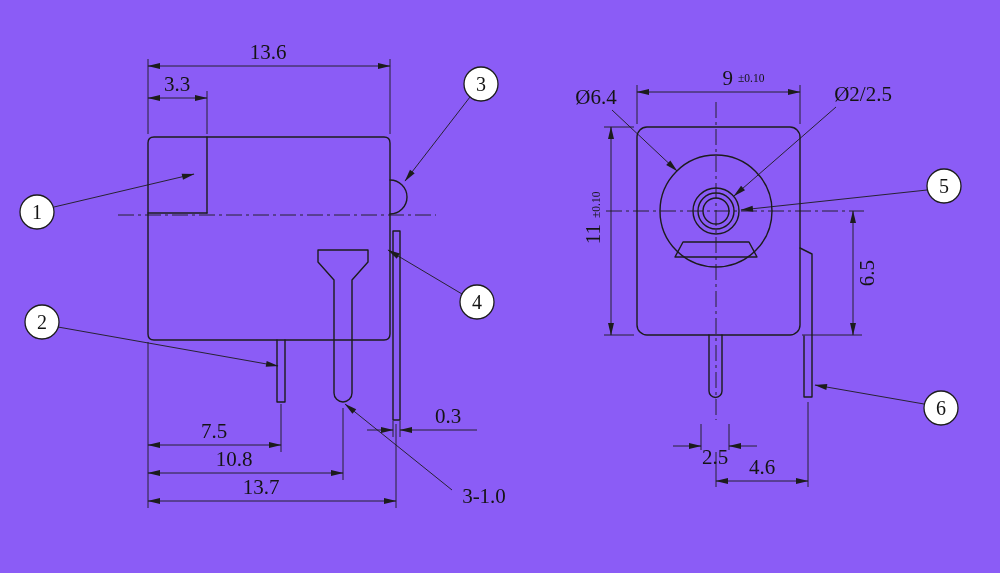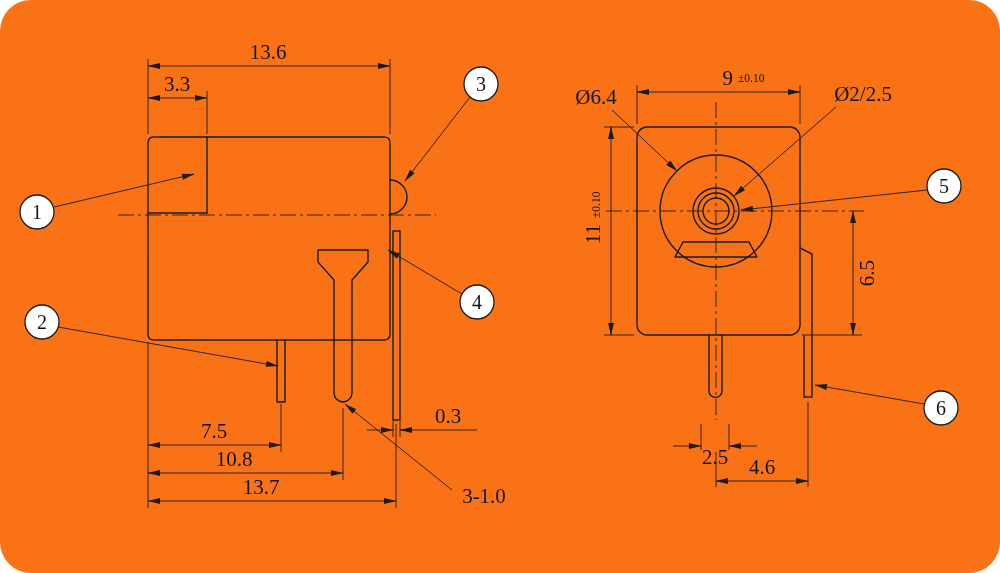--- a/index.html
+++ b/index.html
@@ -1,16 +1,16 @@
 <!DOCTYPE html>
 <html><head>
 <meta charset="utf-8">
 <style>
   html,body{margin:0;padding:0;background:#ffffff;}
-  .stage{position:relative;width:1000px;height:573px;background:#f97316;overflow:hidden;border-radius:31px;}
+  .stage{position:relative;width:1000px;height:573px;background:#8b5cf6;overflow:hidden;}
   svg{display:block;}
   
   .main{fill:none;stroke:#1c1c1c;stroke-width:1.4;stroke-linejoin:round;stroke-linecap:round;}
   
   .cl{fill:none;stroke:#1c1c1c;stroke-width:0.9;stroke-dasharray:16 4 3 4;}
   
   .dim line, .balloon line{stroke:#1c1c1c;stroke-width:0.9;fill:none;}
   .balloon circle{fill:#ffffff;stroke:#1c1c1c;stroke-width:1.3;}
   text{font-family:"Liberation Serif","DejaVu Serif",serif;font-size:21px;fill:#141414;text-anchor:middle;}
   .balloon text{font-size:20px;}

